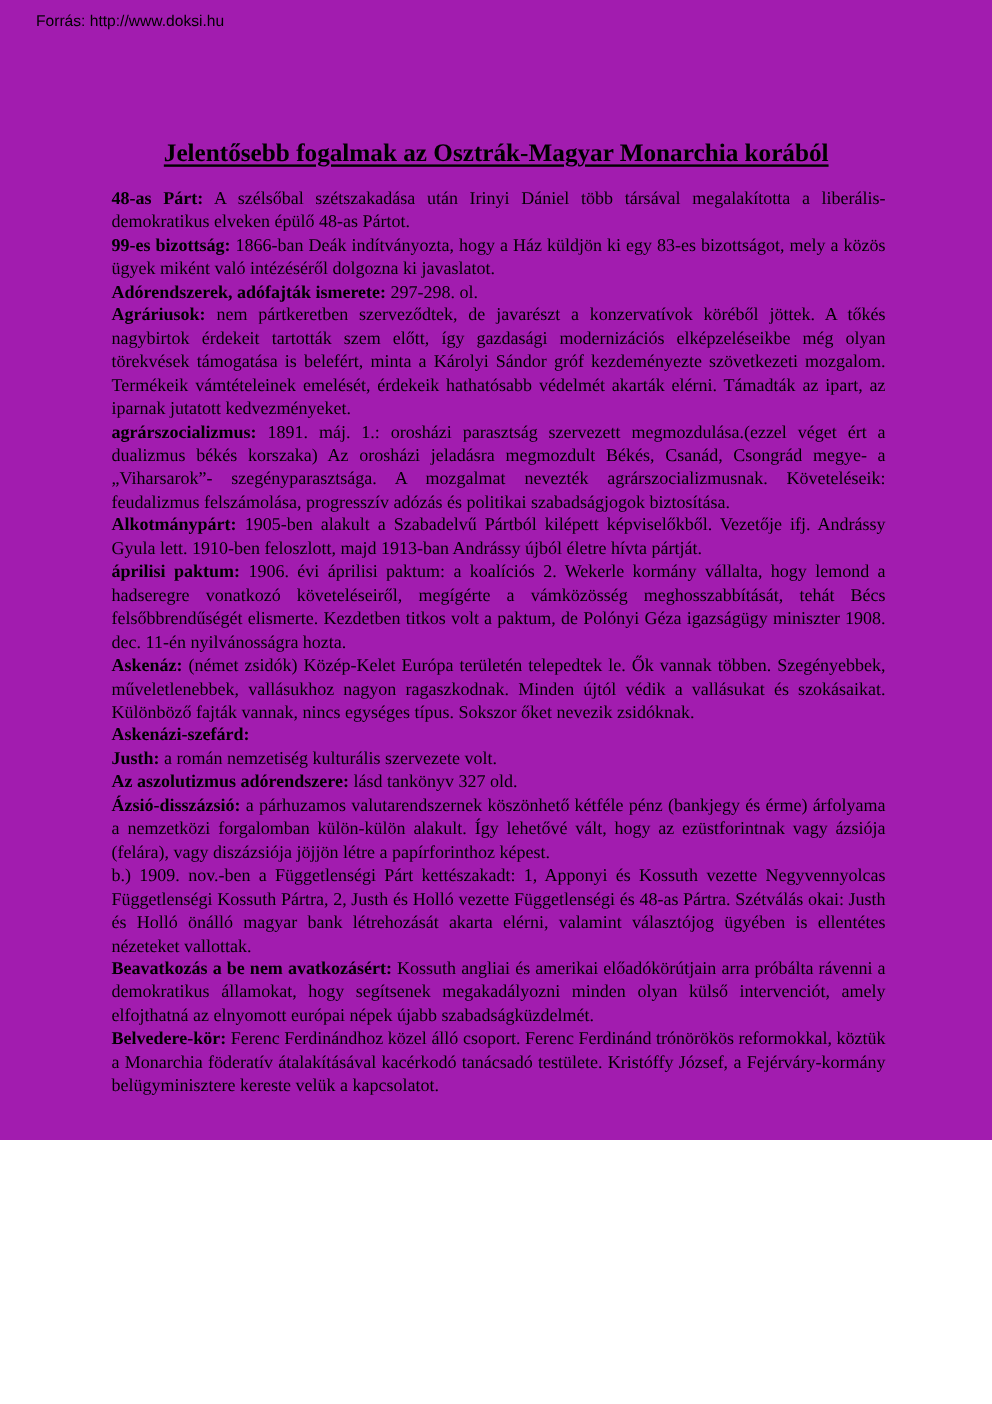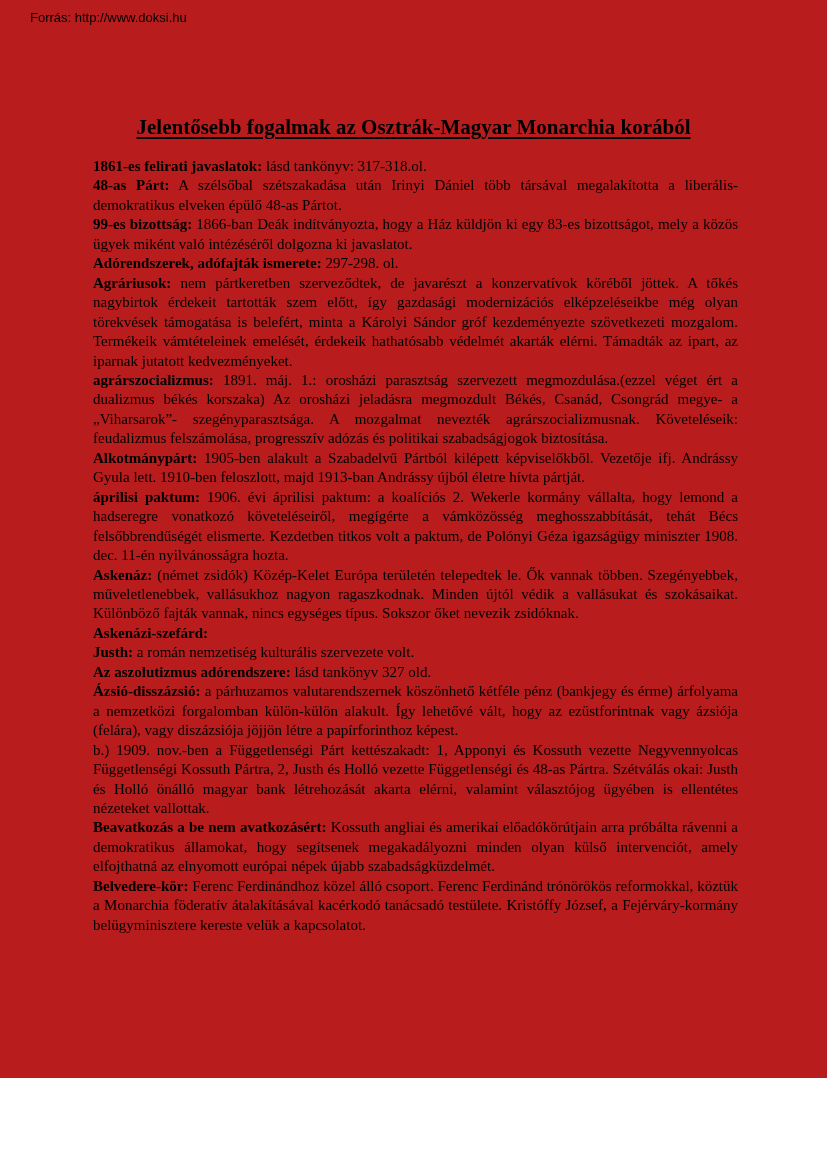--- a/index.html
+++ b/index.html
@@ -3,22 +3,22 @@
 <meta charset="utf-8">
 <style>
   html, body {
     margin: 0;
     padding: 0;
     background: #ffffff;
   }
   .page {
     position: relative;
     width: 827px;
-    height: 1078px;
-    background: #b91c1c;
+    height: 950px;
+    background: #a21caf;
     color: #000000;
     font-family: "Liberation Serif", serif;
     overflow: hidden;
   }
   .source-line {
     position: absolute;
     left: 30px;
     top: 10px;
     font-family: "Liberation Sans", sans-serif;
     font-size: 13px;
@@ -61,21 +61,20 @@
 <body>
 
 <div class="page">
 
   <div class="source-line">Forrás: http://www.doksi.hu</div>
 
   <h1 class="doc-title">Jelentősebb fogalmak az Osztrák-Magyar Monarchia korából</h1>
 
   <div class="doc-body">
 
-    <p class="entry"><span class="term">1861-es felirati javaslatok:</span><span> lásd tankönyv: 317-318.ol.</span></p>
 
     <p class="entry"><span class="term">48-as Párt:</span><span> A szélsőbal szétszakadása után Irinyi Dániel több társával megalakította a liberális-demokratikus elveken épülő 48-as Pártot.</span></p>
 
     <p class="entry"><span class="term">99-es bizottság:</span><span> 1866-ban Deák indítványozta, hogy a Ház küldjön ki egy 83-es bizottságot, mely a közös ügyek miként való intézéséről dolgozna ki javaslatot.</span></p>
 
     <p class="entry"><span class="term">Adórendszerek, adófajták ismerete:</span><span> 297-298. ol.</span></p>
 
     <p class="entry"><span class="term">Agráriusok:</span><span> nem pártkeretben szerveződtek, de javarészt a konzervatívok köréből jöttek. A tőkés nagybirtok érdekeit tartották szem előtt, így gazdasági modernizációs elképzeléseikbe még olyan törekvések támogatása is belefért, minta a Károlyi Sándor gróf kezdeményezte szövetkezeti mozgalom. Termékeik vámtételeinek emelését, érdekeik hathatósabb védelmét akarták elérni. Támadták az ipart, az iparnak jutatott kedvezményeket.</span></p>
 
     <p class="entry"><span class="term">agrárszocializmus:</span><span> 1891. máj. 1.: orosházi parasztság szervezett megmozdulása.(ezzel véget ért a dualizmus békés korszaka) Az orosházi jeladásra megmozdult Békés, Csanád, Csongrád megye- a „Viharsarok”- szegényparasztsága. A mozgalmat nevezték agrárszocializmusnak. Követeléseik: feudalizmus felszámolása, progresszív adózás és politikai szabadságjogok biztosítása.</span></p>

